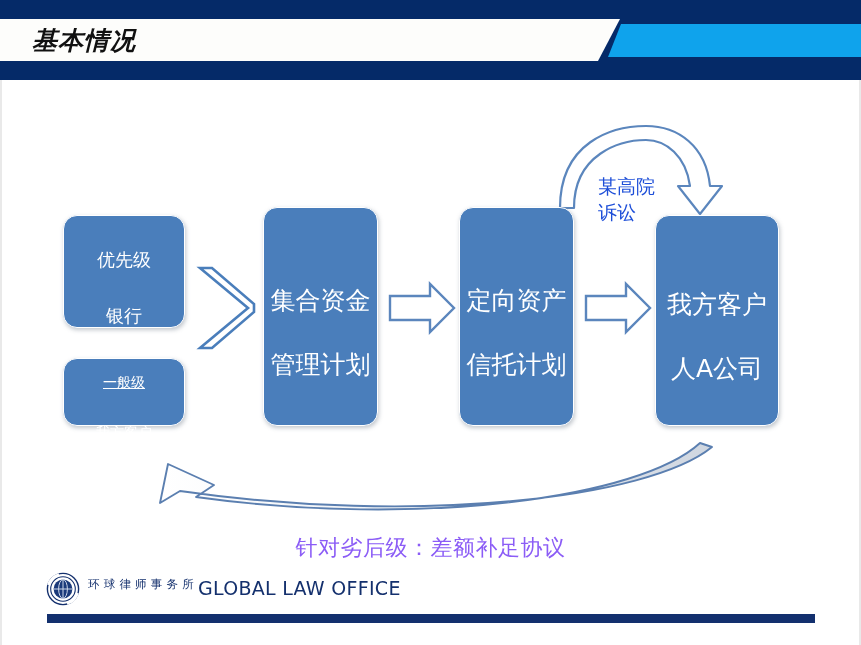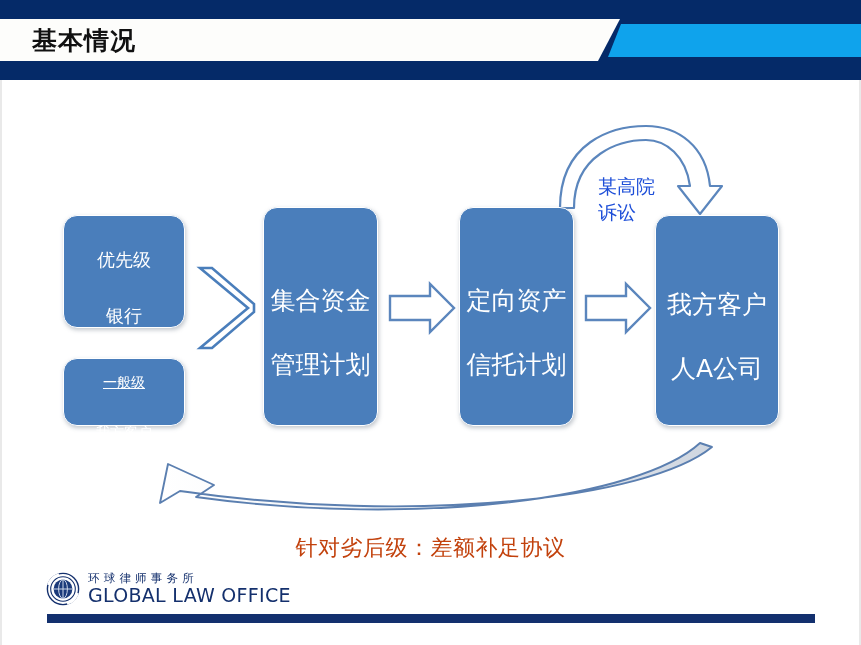--- a/index.html
+++ b/index.html
@@ -50,20 +50,21 @@
     position: absolute;
     left: 32px;
     top: 24px;
     height: 33px;
     line-height: 33px;
     font-size: 25px;
     font-weight: bold;
     color: #111111;
     letter-spacing: 1px;
     white-space: nowrap;
+    font-style: italic;
   }
 
   
   .edge-left {
     position: absolute;
     left: 0; top: 80px;
     width: 2px; height: 565px;
     background: #e9e9e9;
   }
   .edge-right {
@@ -85,21 +86,21 @@
   .logo-wrap {
     position: absolute;
     left: 46px;
     top: 572px;
     display: flex;
     align-items: center;
     gap: 8px;
   }
   .logo-text {
     display: flex;
-    flex-direction: column;
+    flex-direction: row;
     justify-content: center;
     line-height: 1.12;
   }
   .logo-cn {
     font-size: 11.5px;
     color: #14306d;
     letter-spacing: 4.2px;
     font-weight: 500;
   }
   .logo-en {
@@ -145,21 +146,21 @@
     color: #1d4ed8;
     line-height: 1.35;
   }
   .bottom-label {
     position: absolute;
     left: 0;
     top: 533px;
     width: 861px;
     text-align: center;
     font-size: 22px;
-    color: #c2410c;
+    color: #8b5cf6;
     letter-spacing: 0.5px;
   }
 
   
   #overlay {
     position: absolute;
     left: 0; top: 0;
     width: 861px; height: 645px;
     pointer-events: none;
   }

